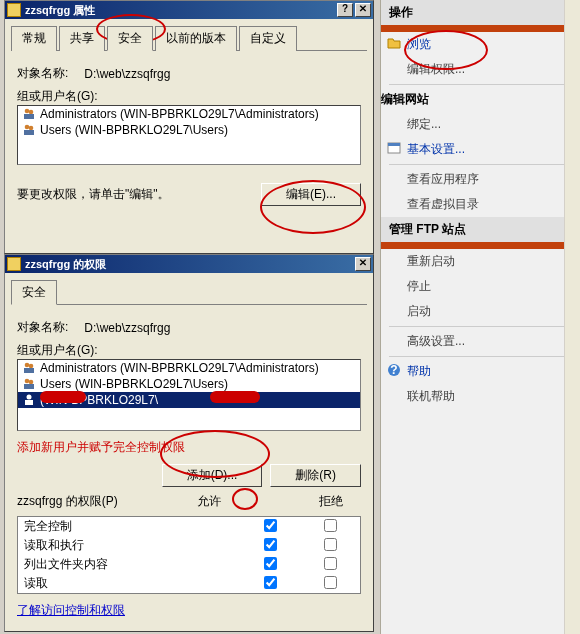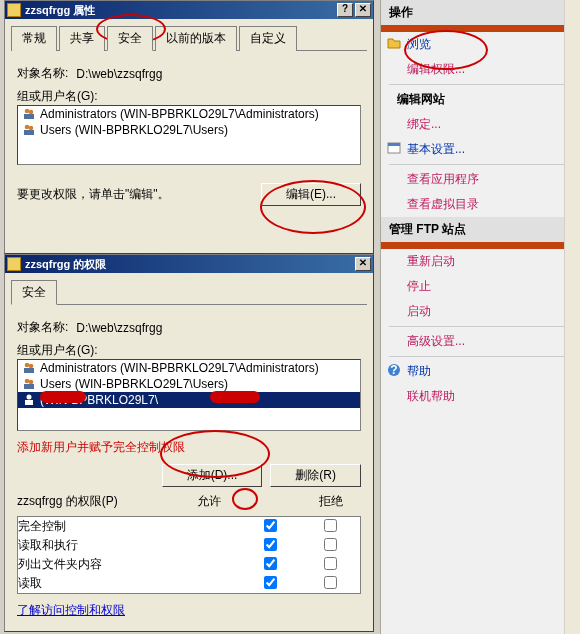--- a/index.html
+++ b/index.html
@@ -10,45 +10,45 @@
 .titlebar .ticon { width: 14px; height: 14px; background: #f0d060; border: 1px solid #b08000; margin-right: 4px; }
 .titlebar .ttext { flex: 1; font-weight: bold; font-size: 11px; }
 .titlebar .tbtn { width: 16px; height: 14px; background: #d4d0c8; border: 1px solid #fff; border-right-color: #404040; border-bottom-color: #404040; color: #000; font-size: 10px; line-height: 10px; text-align: center; margin-left: 2px; cursor: pointer; font-family: Arial; font-weight: bold; }
 
 .tabs { display: flex; margin: 6px 6px 0 6px; border-bottom: 1px solid #808080; }
 .tab { padding: 3px 10px; border: 1px solid #808080; border-bottom: none; background: #ece9d8; margin-right: 2px; cursor: pointer; position: relative; top: 1px; }
 .tab.active { background: #ece9d8; border-bottom: 1px solid #ece9d8; z-index: 2; }
 
 .content { padding: 8px 12px; }
 .row { display: flex; align-items: center; margin: 6px 0; }
-.label { margin-right: 8px; }
+.label { margin-right: 16px; }
 .val { flex: 1; }
 
 .listbox { border: 1px solid #808080; background: #fff; border-top-color: #404040; border-left-color: #404040; height: 60px; overflow: hidden; }
 .listbox2 { border: 1px solid #808080; background: #fff; border-top-color: #404040; border-left-color: #404040; height: 72px; overflow: hidden; }
 .litem { padding: 1px 4px; display: flex; align-items: flex-start; }
 .litem.sel { background: #0a246a; color: #fff; }
 .uicon { width: 14px; height: 14px; margin-right: 4px; display: inline-block; }
 .uicon svg { width: 14px; height: 14px; }
 
 .btn { background: #ece9d8; border: 1px solid #fff; border-right-color: #404040; border-bottom-color: #404040; padding: 2px 24px; cursor: pointer; min-width: 70px; text-align: center; }
 
 .redtext { color: #c00; }
 .bluelink { color: #0000cc; text-decoration: underline; cursor: pointer; }
 
 .permtable { width: 100%; border: 1px solid #808080; background: #fff; border-collapse: collapse; }
-.permtable th, .permtable td { padding: 1px 0; text-align: left; }
+.permtable th, .permtable td { padding: 1px 6px; text-align: left; }
 .permtable td.c { text-align: center; }
 .chk { width: 13px; height: 13px; cursor: pointer; }
 
 .rightpanel { position: absolute; right: 0; top: 0; width: 200px; height: 634px; background: #f0f0f0; border-left: 1px solid #aca899; }
 .rp-head { background: #e0e0e0; padding: 4px 8px; font-weight: bold; border-bottom: 7px solid #c2410c; }
 .rp-item { padding: 4px 8px 4px 26px; cursor: pointer; position: relative; color: #0033aa; }
 .rp-item .ri { position: absolute; left: 6px; top: 4px; width: 14px; height: 14px; }
-.rp-item.plain { color: #be185d; }
+.rp-item.plain { color: #404040; }
 .hr { border-top: 1px solid #ccc; margin: 2px 8px; }
 
 .circle { position: absolute; border: 2px solid #cc0000; border-radius: 50%; pointer-events: none; }
 .redbar { position: absolute; background: #cc0000; height: 12px; border-radius: 6px; pointer-events: none; }
 
 .scrollbar { position: absolute; right: 0; top: 0; bottom: 0; width: 16px; background: #ece9d8; border-left: 1px solid #d4d0c8; }
 </style>
 </head>
 <body>
 
@@ -177,21 +177,21 @@
 </div>
 
 <div class="rightpanel">
   <div class="scrollbar"></div>
   <div class="rp-head">操作</div>
   <div class="rp-item"><span class="ri"><svg viewBox="0 0 14 14">
           <path d="M1 3h5l1 2h6v7H1z" fill="#f0c040" stroke="#b08000"></path>
         </svg></span><span>浏览</span></div>
   <div class="rp-item plain"><span>编辑权限...</span></div>
   <div class="hr"></div>
-  <div class="rp-item plain" style="font-weight:bold;color:#000;padding-left:16px;cursor:default;">编辑网站</div>
+  <div class="rp-item plain" style="font-weight:bold;color:#000;padding-left:0;cursor:default;">编辑网站</div>
   <div class="rp-item plain"><span>绑定...</span></div>
   <div class="rp-item"><span class="ri"><svg viewBox="0 0 14 14">
           <rect x="1" y="2" width="12" height="10" fill="#fff" stroke="#888"></rect>
           <rect x="1" y="2" width="12" height="3" fill="#5080c0"></rect>
         </svg></span><span>基本设置...</span></div>
   <div class="hr"></div>
   <div class="rp-item plain"><span>查看应用程序</span></div>
   <div class="rp-item plain"><span>查看虚拟目录</span></div>
   <div class="rp-head">管理 FTP 站点</div>
   <div class="rp-item plain"><span>重新启动</span></div>

